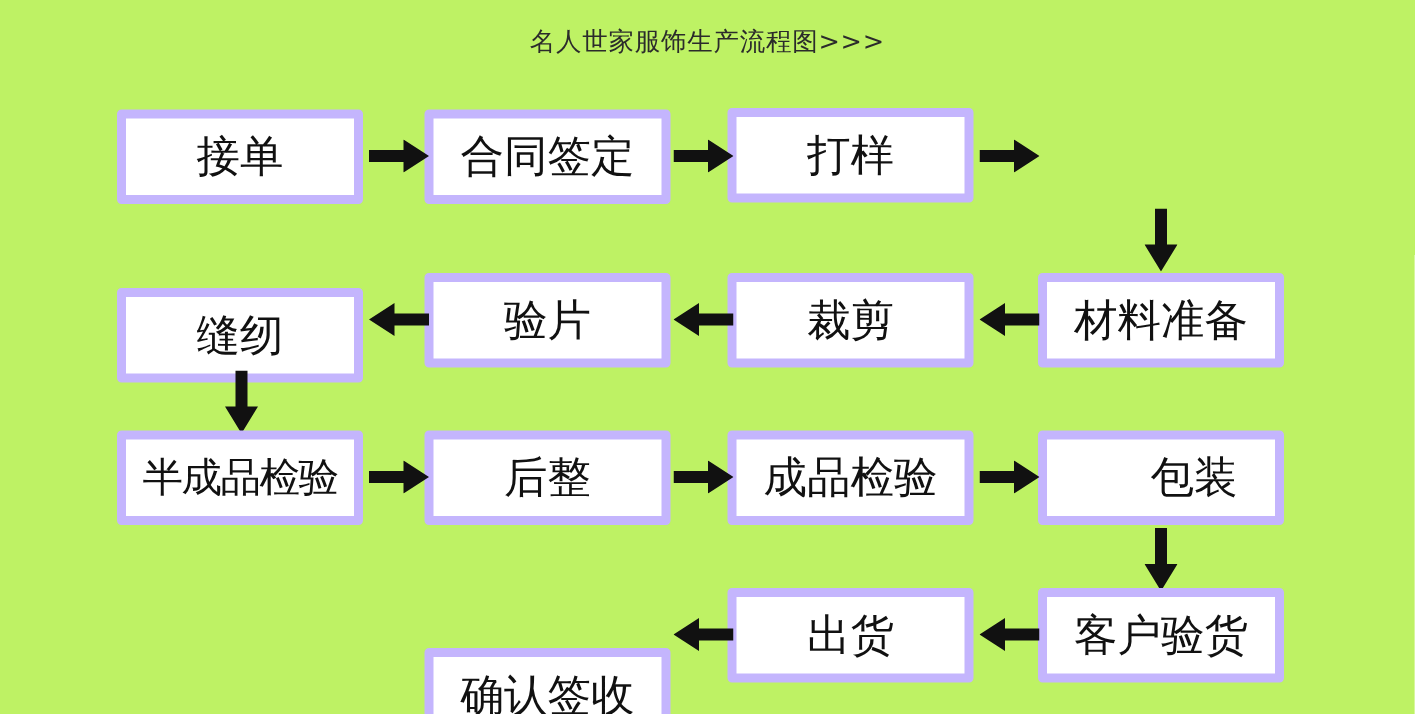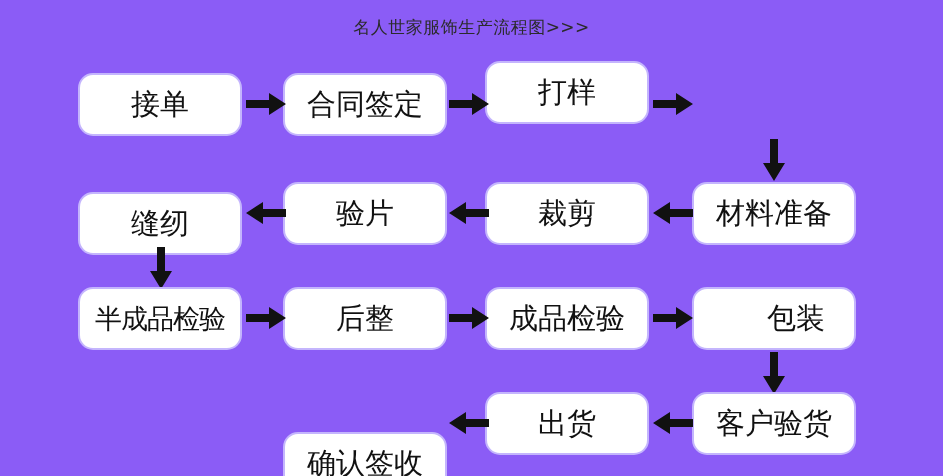--- a/index.html
+++ b/index.html
@@ -10,40 +10,40 @@
     width: 943px;
     height: 476px;
     background: #ffffff;
     font-family: "DejaVu Sans", "Liberation Sans", sans-serif;
     overflow: hidden;
   }
   #canvas {
     position: relative;
     width: 943px;
     height: 476px;
-    background: #8b5cf6;
+    background: #bef264;
   }
   .title {
     position: absolute;
     left: 0;
     top: 16px;
     width: 943px;
     text-align: center;
     font-size: 17px;
     color: #2b2b2b;
     letter-spacing: 0.5px;
     white-space: nowrap;
   }
   .node {
     position: absolute;
     box-sizing: border-box;
     width: 164px;
     height: 63px;
-    border: 2px solid #c4b5fd;
-    border-radius: 15px;
+    border: 6px solid #c4b5fd;
+    border-radius: 3px;
     background: #ffffff;
     display: flex;
     align-items: center;
     justify-content: center;
     color: #111111;
     font-size: 29px;
     line-height: 1;
     letter-spacing: 0px;
     white-space: nowrap;
   }
@@ -74,21 +74,21 @@
 </style>
 </head>
 <body>
 
 <div id="canvas">
 
   <div class="title">名人世家服饰生产流程图&gt;&gt;&gt;</div>
 
   <div class="node" style="left:78px;  top:73px;">接单</div>
   <div class="node" style="left:283px; top:73px;">合同签定</div>
-  <div class="node" style="left:485px; top:61px;">打样</div>
+  <div class="node" style="left:485px; top:72px;">打样</div>
 
   <div class="arrow arrow-right" style="left:246px; top:93px;">
     <svg viewBox="0 0 40 22" preserveAspectRatio="none">
         <path d="M0 7 H23 V0 L40 11 L23 22 V15 H0 Z"></path>
       </svg>
   </div>
   <div class="arrow arrow-right" style="left:449px; top:93px;">
     <svg viewBox="0 0 40 22" preserveAspectRatio="none">
         <path d="M0 7 H23 V0 L40 11 L23 22 V15 H0 Z"></path>
       </svg>

